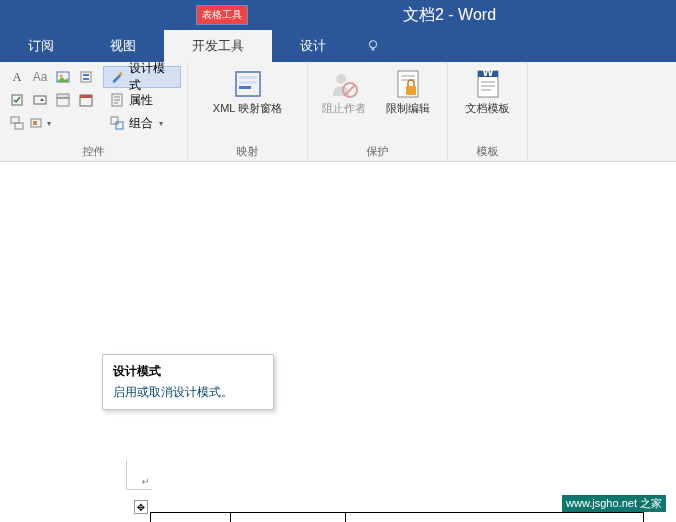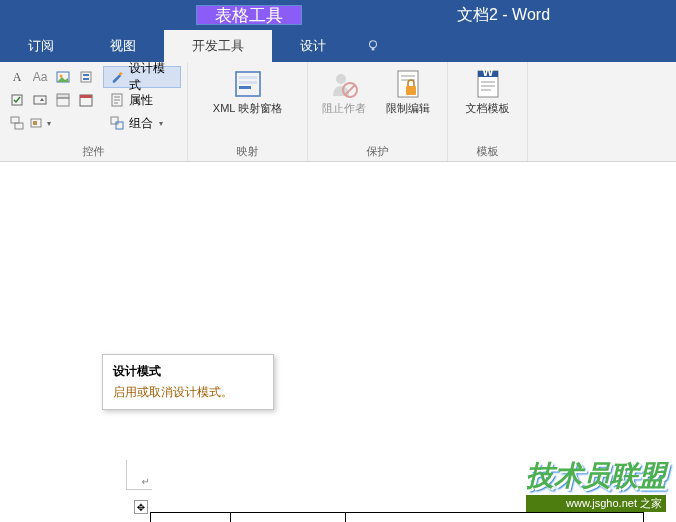--- a/index.html
+++ b/index.html
@@ -1,18 +1,18 @@
 <!DOCTYPE html>
 <html><head>
 <meta charset="utf-8">
 <style>
 *{margin:0;padding:0;box-sizing:border-box;font-family:"Microsoft YaHei","Segoe UI",sans-serif;font-size:12px}
 body{background:#fff;width:676px;height:522px;overflow:hidden;position:relative}
 .title-bar{height:30px;background:#2b579a;color:#fff;display:flex;align-items:center}
-.title-context{background:#8b5cf6;border:1px solid #5f8dcf;height:20px;margin:5px 0 5px 196px;padding:0 18px;display:flex;align-items:center;font-size:17px}
+.title-context{background:#ef4444;border:1px solid #5f8dcf;height:20px;margin:5px 0 5px 196px;padding:0 5px;display:flex;align-items:center;font-size:10px}
 .title-docname{margin-left:155px;font-size:16px}
 .tabs-row{height:32px;background:#2b579a;display:flex;align-items:stretch}
 .tab{color:#fff;padding:0 28px;display:flex;align-items:center;cursor:pointer;font-size:13px}
 .tab.active{background:#f3f3f3;color:#404040}
 .tab.contextual{color:#fff}
 .tell-me{display:flex;align-items:center;color:#c5d4ec;margin-left:12px;gap:6px}
 .lightbulb{width:14px;height:14px}
 .ribbon{height:100px;background:#f3f3f3;border-bottom:1px solid #d4d4d4;display:flex}
 .group{border-right:1px solid #e1e1e1;padding:4px 6px 2px 6px;display:flex;flex-direction:column;justify-content:space-between}
 .group-label{text-align:center;color:#666;font-size:11px;margin-top:auto;padding-top:2px}
@@ -28,33 +28,33 @@
 .big-group{display:flex;flex-direction:column;align-items:center;padding:2px 8px;gap:2px;cursor:pointer}
 .big-icon{width:32px;height:32px;display:flex;align-items:center;justify-content:center}
 .big-label{font-size:11px;color:#333;text-align:left;line-height:13px}
 .mapping-group{width:120px}
 .protect-group{width:140px}
 .template-group{width:80px}
 .protect-body{display:flex;gap:4px}
 .doc-area{height:360px;background:#fff;position:relative}
 .tooltip{position:absolute;left:102px;top:192px;width:172px;background:#fff;border:1px solid #c5c5c5;box-shadow:2px 2px 5px rgba(0,0,0,0.2);padding:8px 10px;z-index:10}
 .tooltip-title{font-weight:bold;margin-bottom:4px;font-size:12px}
-.tooltip-desc{font-size:12px;color:#a16207}
+.tooltip-desc{font-size:12px;color:#0c4a6e}
 .ruler-mark{position:absolute;left:126px;top:298px;width:26px;height:30px;border-left:1px solid #ccc;border-bottom:1px solid #ccc}
 .table-handle{position:absolute;left:134px;top:338px;width:14px;height:14px;border:1px solid #999;display:flex;align-items:center;justify-content:center;font-size:10px;cursor:move;background:#fff}
 .doc-table{position:absolute;left:150px;top:350px;border-collapse:collapse}
 .doc-table td{border:1px solid #000;vertical-align:middle;text-align:center;font-family:SimSun,serif;font-size:14px}
 .row-top td{height:30px}
 .cell-leftspace{width:80px}
 .cell-label{width:115px}
 .cell-input{width:298px;padding:4px}
 .para-mark{color:#888;font-size:10px}
 .watermark{position:absolute;right:10px;bottom:10px;z-index:5}
 .wm-main{font-size:28px;font-weight:bold;color:#4caf50;font-style:italic;text-shadow:2px 2px 0 #fff,3px 3px 2px #1976d2}
-.wm-sub{font-size:11px;color:#fff;background:#4d7c0f;padding:1px 4px;text-align:right}
+.wm-sub{font-size:11px;color:#fff;background:#0f766e;padding:1px 4px;text-align:right}
 .svg-ico{width:16px;height:16px}
 </style>
 </head>
 <body>
 
 <div class="title-bar">
   <div class="title-context">表格工具</div>
   <div class="title-docname">文档2 - Word</div>
 </div>
 
@@ -249,17 +249,16 @@
         <tr class="row-top">
       <td class="cell-leftspace" rowspan="3"></td>
       <td class="cell-label"></td>
       <td class="cell-input"></td>
     </tr>
 
   </tbody>
     </table>
 
   <div class="watermark">
-    <div class="wm-main">技术员联盟</div>
     <div class="wm-sub">www.jsgho.net 之家</div>
   </div>
 
 </div>
 
 </body></html>

